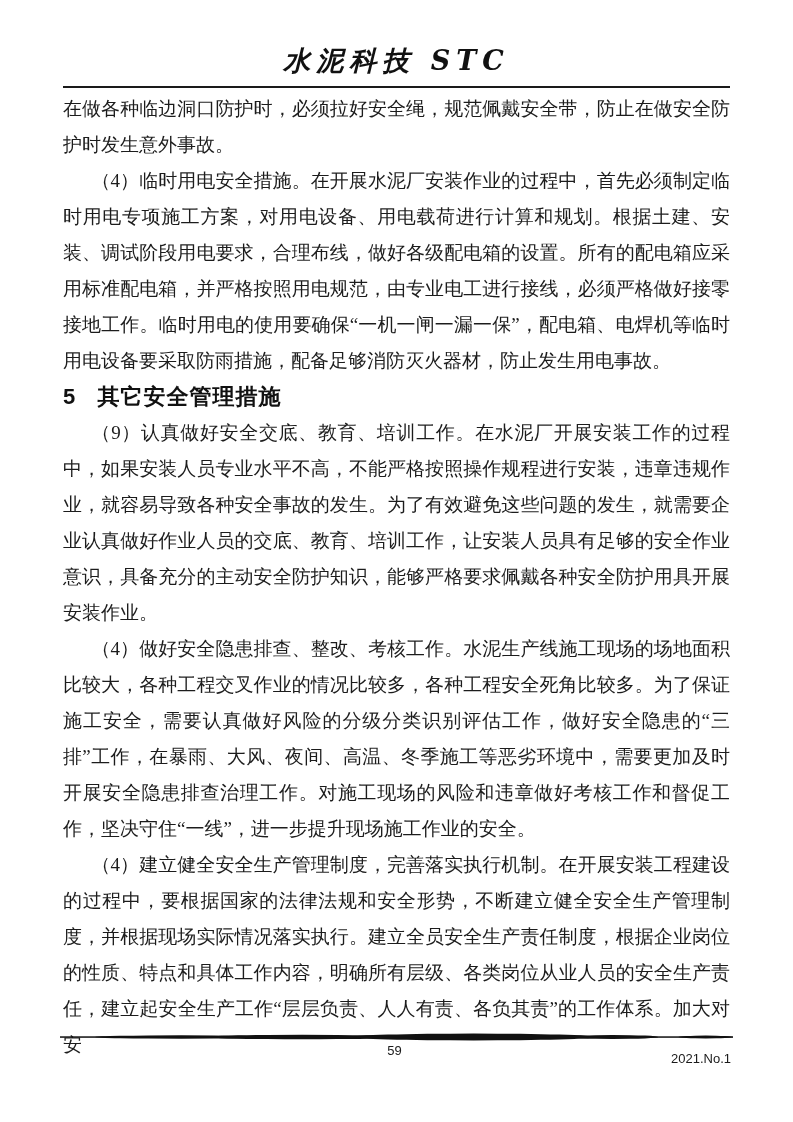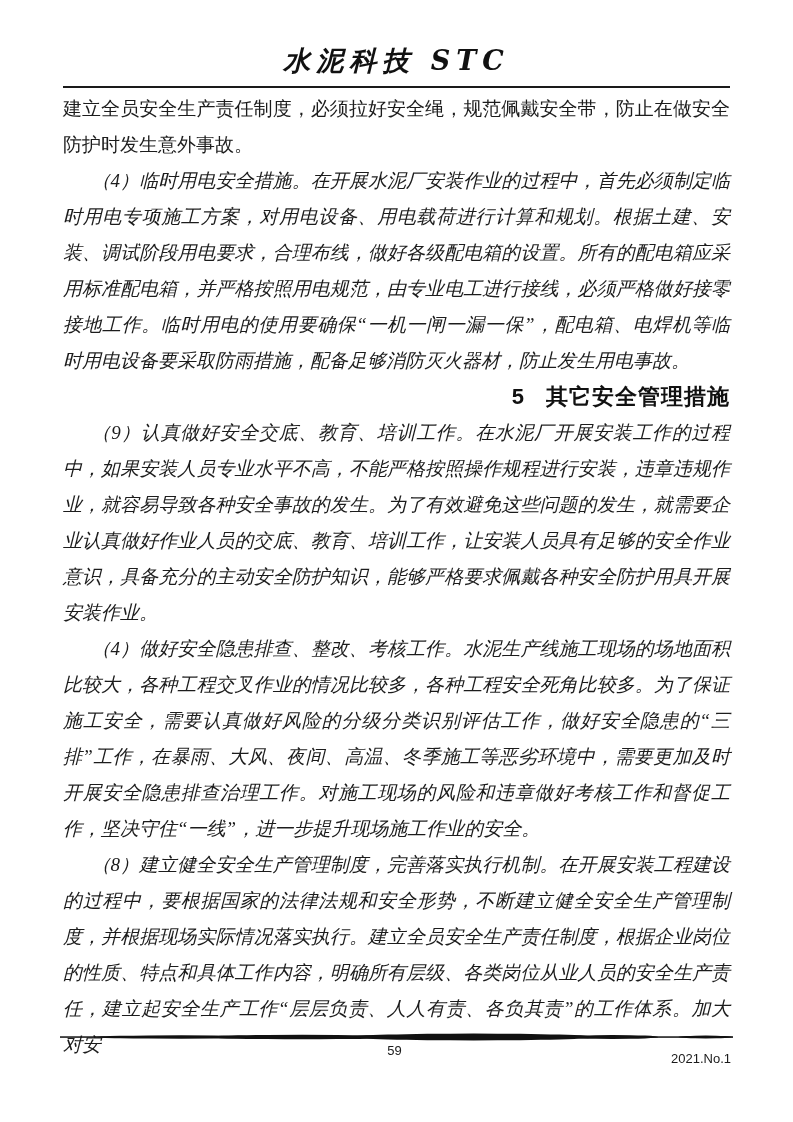--- a/index.html
+++ b/index.html
@@ -41,31 +41,30 @@
     font-size: 19px;
     line-height: 36px;
     text-align: justify;
     text-justify: inter-ideograph;
   }
   .para {
     margin: 0;
   }
   .para.indent {
     text-indent: 1.5em;
-    font-style: italic;
   }
   .section-heading {
     margin: 0;
     font-family: "Liberation Sans", "DejaVu Sans", sans-serif;
     font-weight: bold;
     font-size: 22px;
     line-height: 36px;
     letter-spacing: 1px;
     color: #111;
-    text-align: right;
+    text-align: left;
   }
   .sec-num {
     margin-right: 15px;
     letter-spacing: 0;
   }
   
   .footer {
     position: absolute;
     left: 60px;
     right: 60px;
@@ -100,34 +99,34 @@
 <body>
 
 <div class="page">
 
   <header class="header">
     <div class="journal-title">水泥科技 STC</div>
     <div class="header-rule"></div>
   </header>
 
   <main class="content">
-    <p class="para">建立全员安全生产责任制度，必须拉好安全绳，规范佩戴安全带，防止在做安全防护时发生意外事故。</p>
+    <p class="para">在做各种临边洞口防护时，必须拉好安全绳，规范佩戴安全带，防止在做安全防护时发生意外事故。</p>
 
     <p class="para indent">（4）临时用电安全措施。在开展水泥厂安装作业的过程中，首先必须制定临时用电专项施工方案，对用电设备、用电载荷进行计算和规划。根据土建、安装、调试阶段用电要求，合理布线，做好各级配电箱的设置。所有的配电箱应采用标准配电箱，并严格按照用电规范，由专业电工进行接线，必须严格做好接零接地工作。临时用电的使用要确保“一机一闸一漏一保”，配电箱、电焊机等临时用电设备要采取防雨措施，配备足够消防灭火器材，防止发生用电事故。</p>
 
     <h2 class="section-heading">
       <span class="sec-num">5</span>
       <span class="sec-title">其它安全管理措施</span>
     </h2>
 
     <p class="para indent">（9）认真做好安全交底、教育、培训工作。在水泥厂开展安装工作的过程中，如果安装人员专业水平不高，不能严格按照操作规程进行安装，违章违规作业，就容易导致各种安全事故的发生。为了有效避免这些问题的发生，就需要企业认真做好作业人员的交底、教育、培训工作，让安装人员具有足够的安全作业意识，具备充分的主动安全防护知识，能够严格要求佩戴各种安全防护用具开展安装作业。</p>
 
     <p class="para indent">（4）做好安全隐患排查、整改、考核工作。水泥生产线施工现场的场地面积比较大，各种工程交叉作业的情况比较多，各种工程安全死角比较多。为了保证施工安全，需要认真做好风险的分级分类识别评估工作，做好安全隐患的“三排”工作，在暴雨、大风、夜间、高温、冬季施工等恶劣环境中，需要更加及时开展安全隐患排查治理工作。对施工现场的风险和违章做好考核工作和督促工作，坚决守住“一线”，进一步提升现场施工作业的安全。</p>
 
-    <p class="para indent">（8）建立健全安全生产管理制度，完善落实执行机制。在开展安装工程建设的过程中，要根据国家的法律法规和安全形势，不断建立健全安全生产管理制度，并根据现场实际情况落实执行。建立全员安全生产责任制度，根据企业岗位的性质、特点和具体工作内容，明确所有层级、各类岗位从业人员的安全生产责任，建立起安全生产工作“层层负责、人人有责、各负其责”的工作体系。加大对安</p>
+    <p class="para indent">（4）建立健全安全生产管理制度，完善落实执行机制。在开展安装工程建设的过程中，要根据国家的法律法规和安全形势，不断建立健全安全生产管理制度，并根据现场实际情况落实执行。建立全员安全生产责任制度，根据企业岗位的性质、特点和具体工作内容，明确所有层级、各类岗位从业人员的安全生产责任，建立起安全生产工作“层层负责、人人有责、各负其责”的工作体系。加大对安</p>
   </main>
 
   <footer class="footer">
     <svg class="footer-rule" viewBox="0 0 667 10" preserveAspectRatio="none" xmlns="http://www.w3.org/2000/svg">
       <rect x="0" y="4.3" width="667" height="1.5" fill="#111"></rect>
       <ellipse cx="120" cy="5" rx="85" ry="1.7" fill="#111"></ellipse>
       <ellipse cx="240" cy="5" rx="90" ry="2.3" fill="#111"></ellipse>
       <ellipse cx="410" cy="5" rx="120" ry="3.4" fill="#111"></ellipse>
       <ellipse cx="548" cy="5" rx="45" ry="2.0" fill="#111"></ellipse>
       <ellipse cx="640" cy="5" rx="27" ry="1.4" fill="#111"></ellipse>

